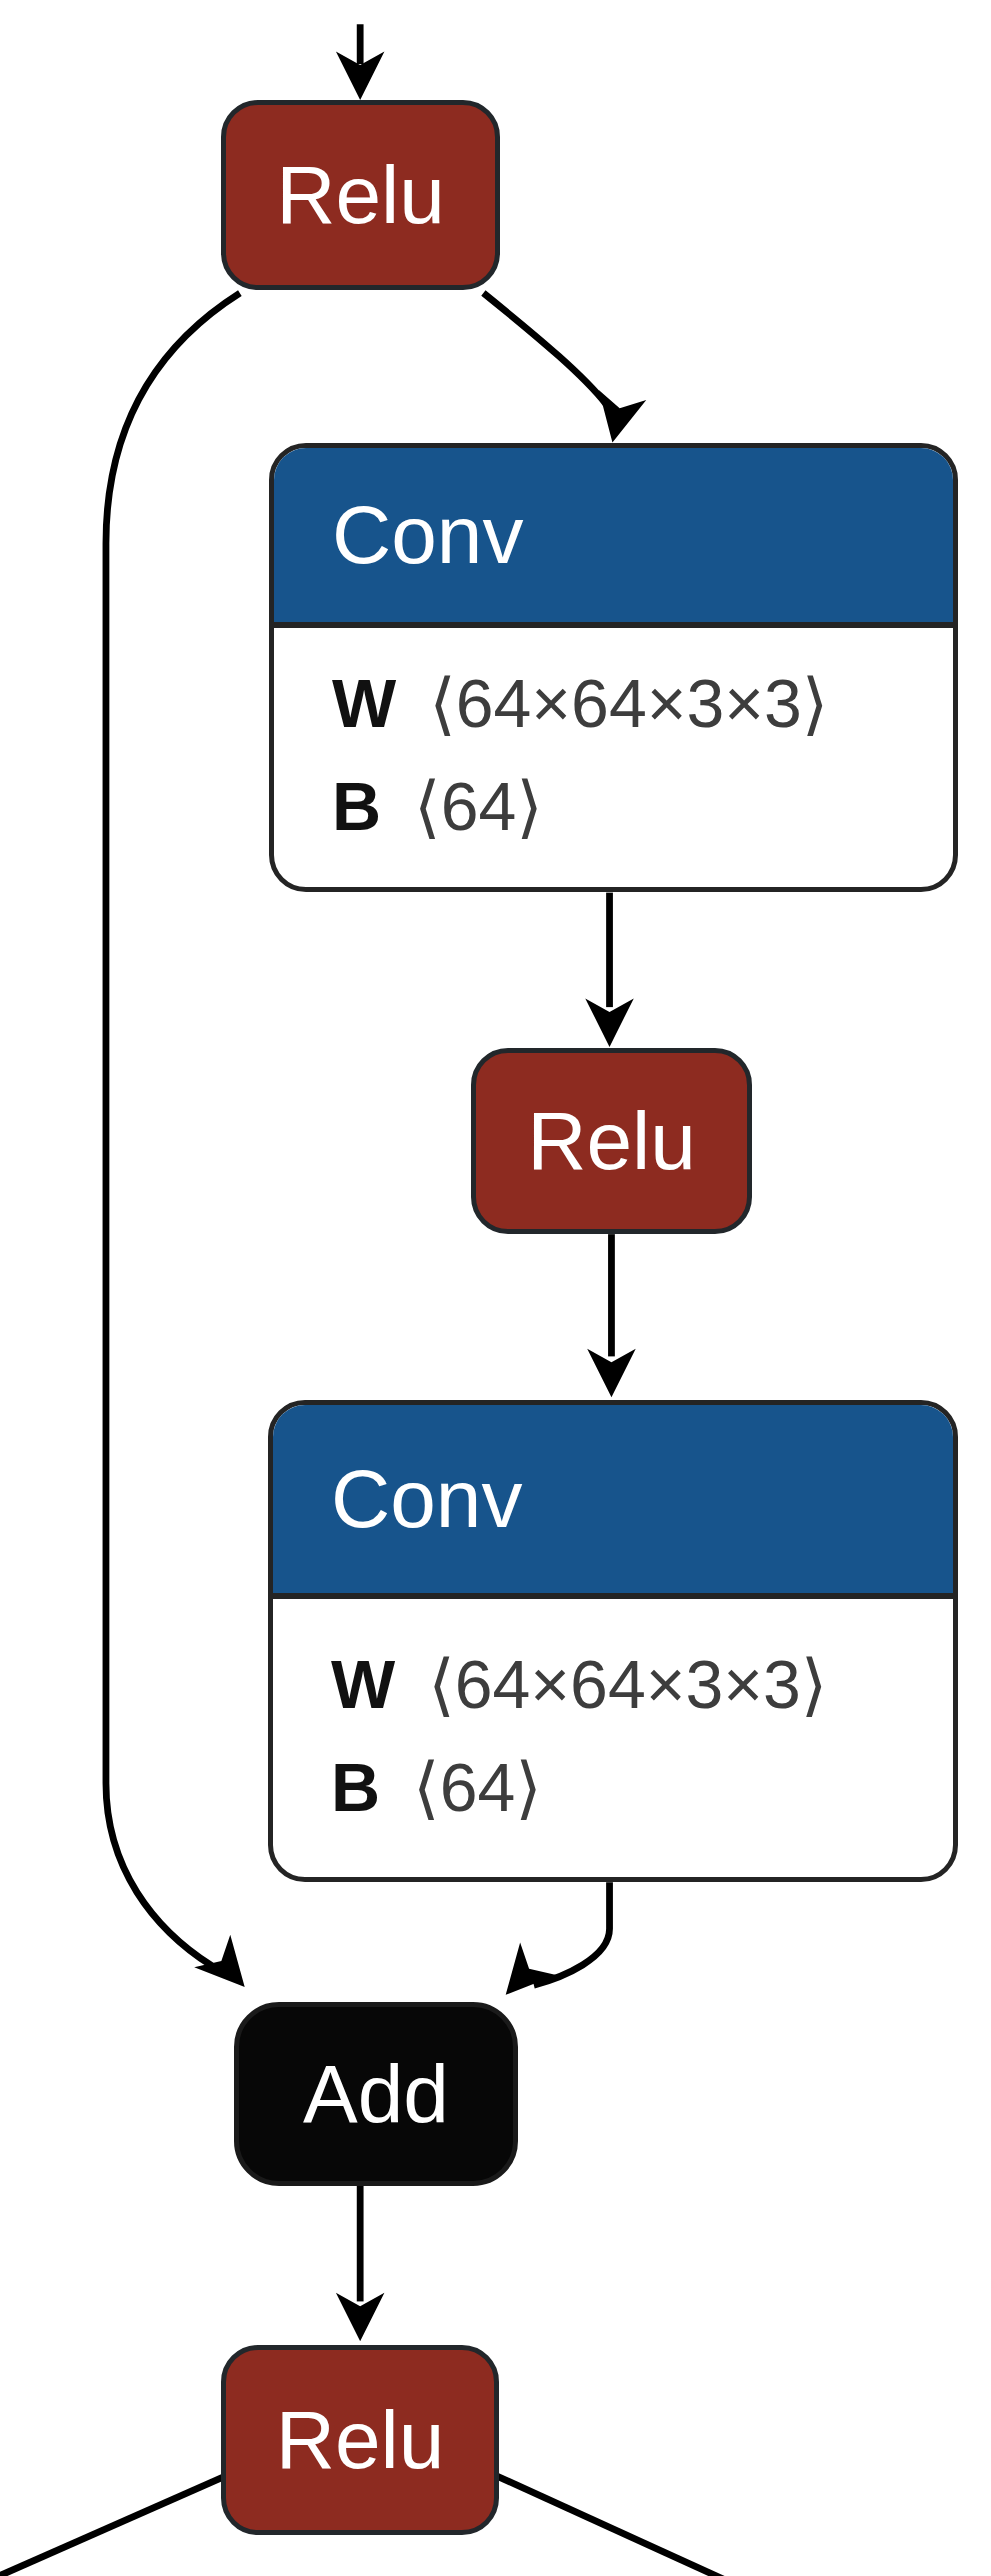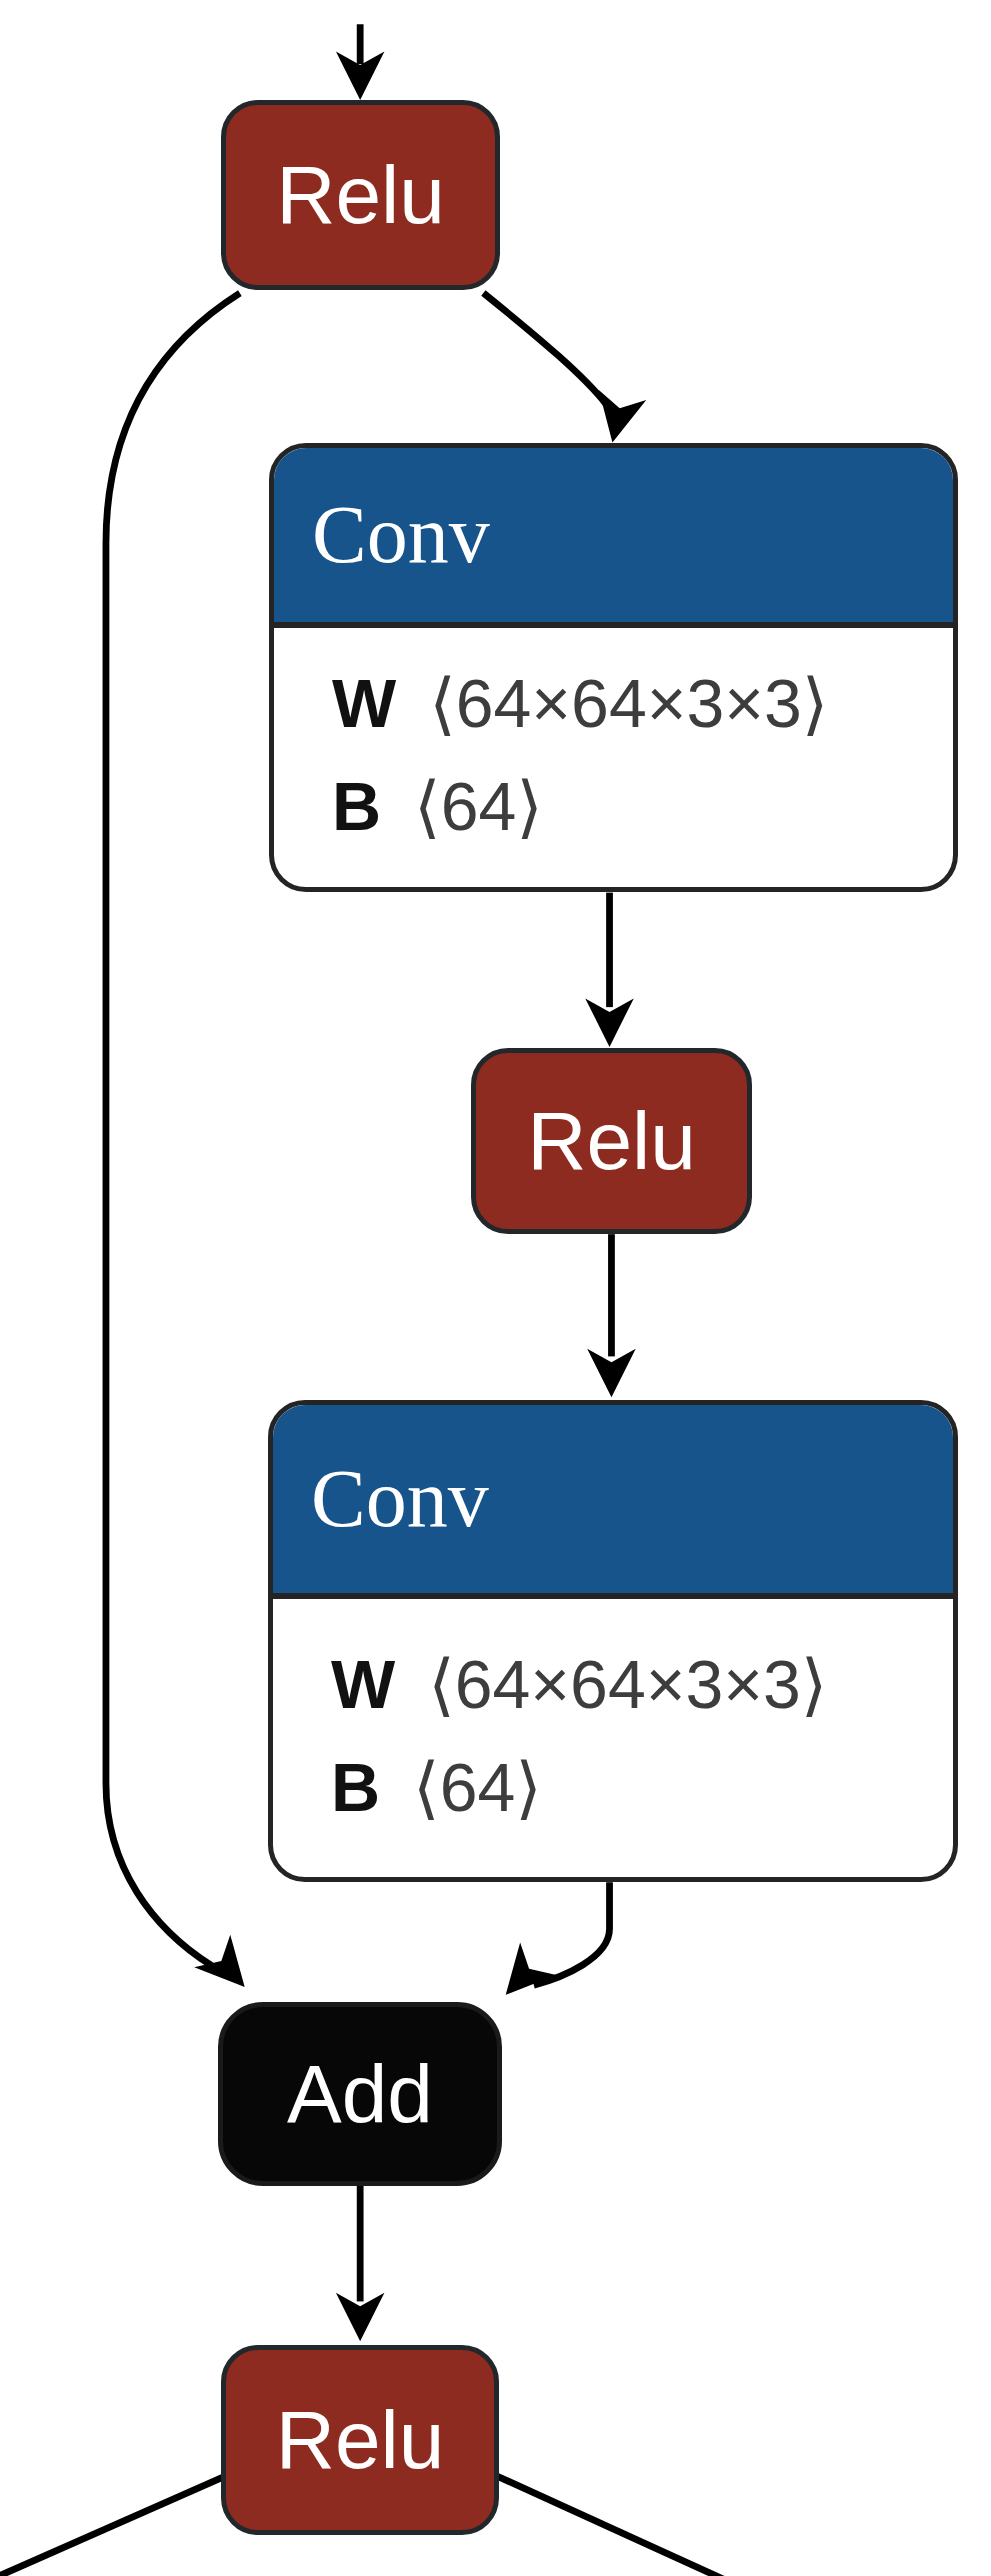--- a/index.html
+++ b/index.html
@@ -32,23 +32,22 @@
     background:var(--conv-body-fill,#ffffff);
     border:5.8px solid var(--conv-border,#242424);
     border-radius:37px;
     overflow:hidden;
   }
   .conv-header{
     box-sizing:border-box;
     background:var(--conv-header-fill,#17548c);
     border-bottom:6.8px solid var(--conv-border,#242424);
     display:flex;align-items:center;
-    padding-left:38px;
+    padding-left:58px;
     flex:none;
-    font-family:Liberation Serif, serif;
   }
   .conv-header .node-label{color:var(--label-light,#fff);font-size:82px;line-height:1;}
   .conv-body{
     flex:1;display:flex;flex-direction:column;justify-content:center;
     gap:35px;padding-left:58px;padding-bottom:5.8px;
   }
   .param-row{display:flex;align-items:baseline;gap:33px;font-size:68px;line-height:1;}
   .param-name{font-weight:bold;color:var(--param-name-color,#111);}
   .param-shape{color:var(--param-shape-color,#3d3d3d);text-align:center;}
 </style>
@@ -135,21 +134,21 @@
         <span class="param-name">W</span>
         <span class="param-shape">⟨64×64×3×3⟩</span>
       </div>
       <div class="param-row">
         <span class="param-name">B</span>
         <span class="param-shape">⟨64⟩</span>
       </div>
     </div>
   </div>
 
-  <div class="node add" style="left:218px;top:2002px;width:284px;height:184px;">
+  <div class="node add" style="left:234px;top:2002px;width:284px;height:184px;">
     <span class="node-label">Add</span>
   </div>
 
   <div class="node relu" style="left:221px;top:2345px;width:278px;height:190px;">
     <span class="node-label">Relu</span>
   </div>
 
 </div>
 
 

